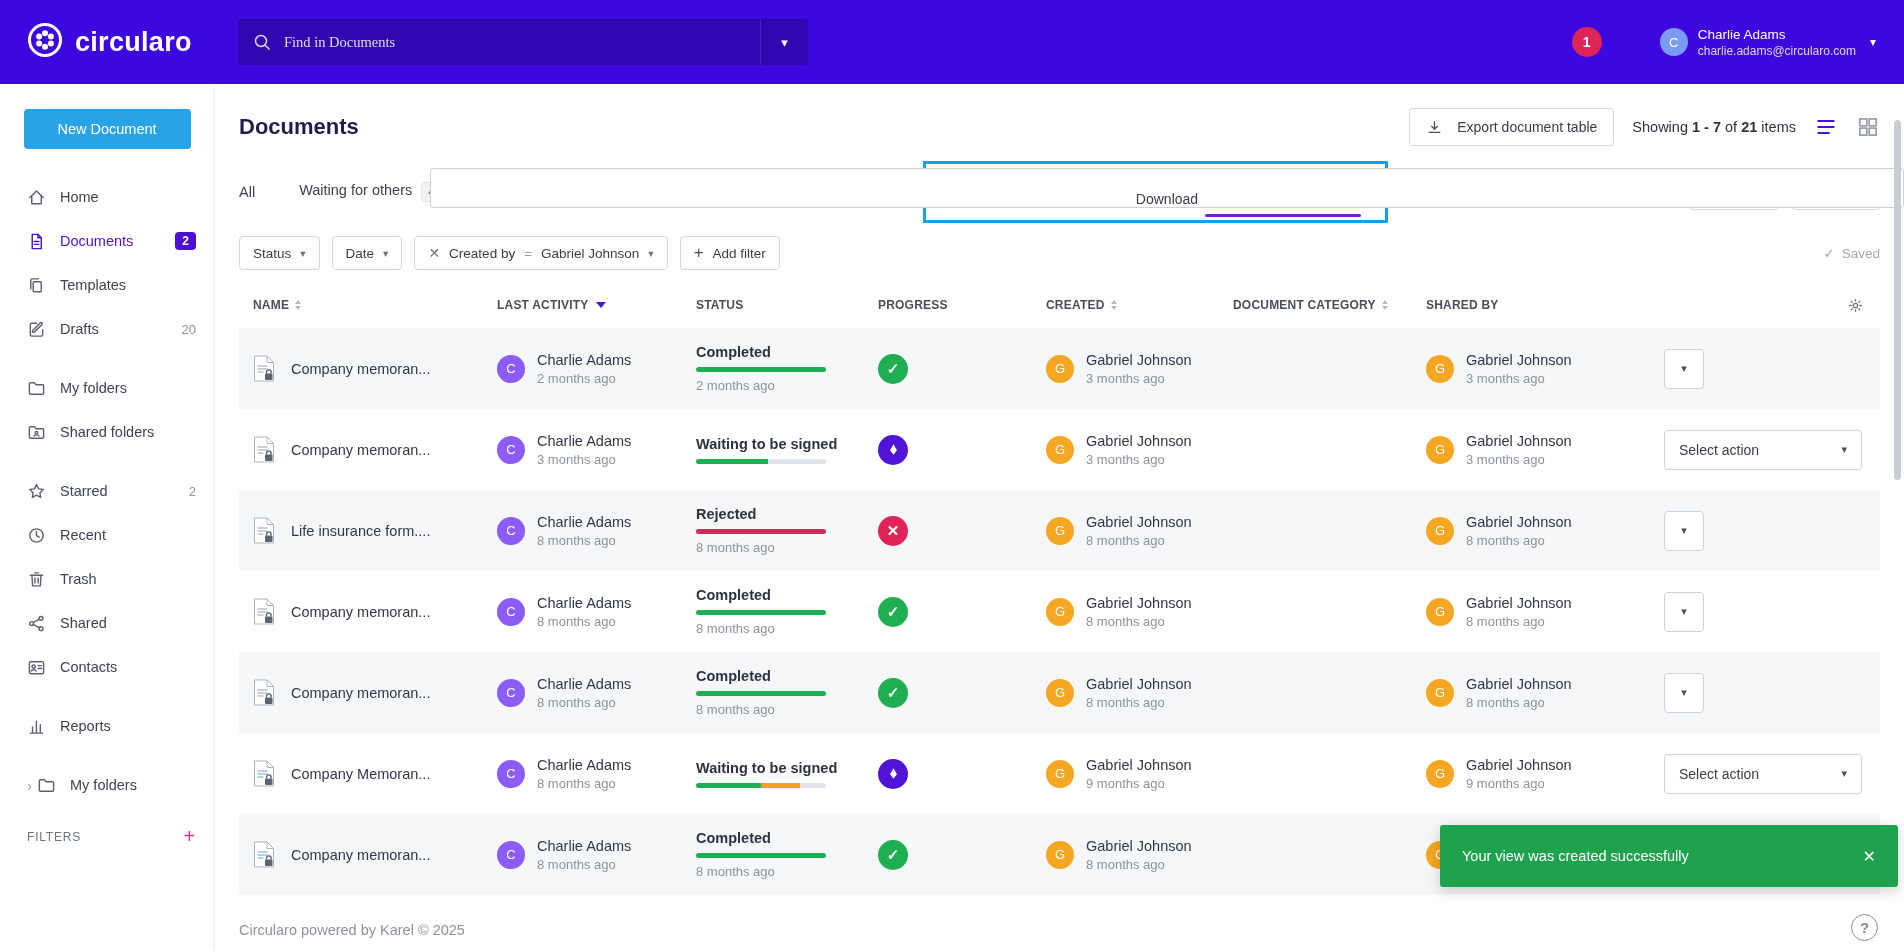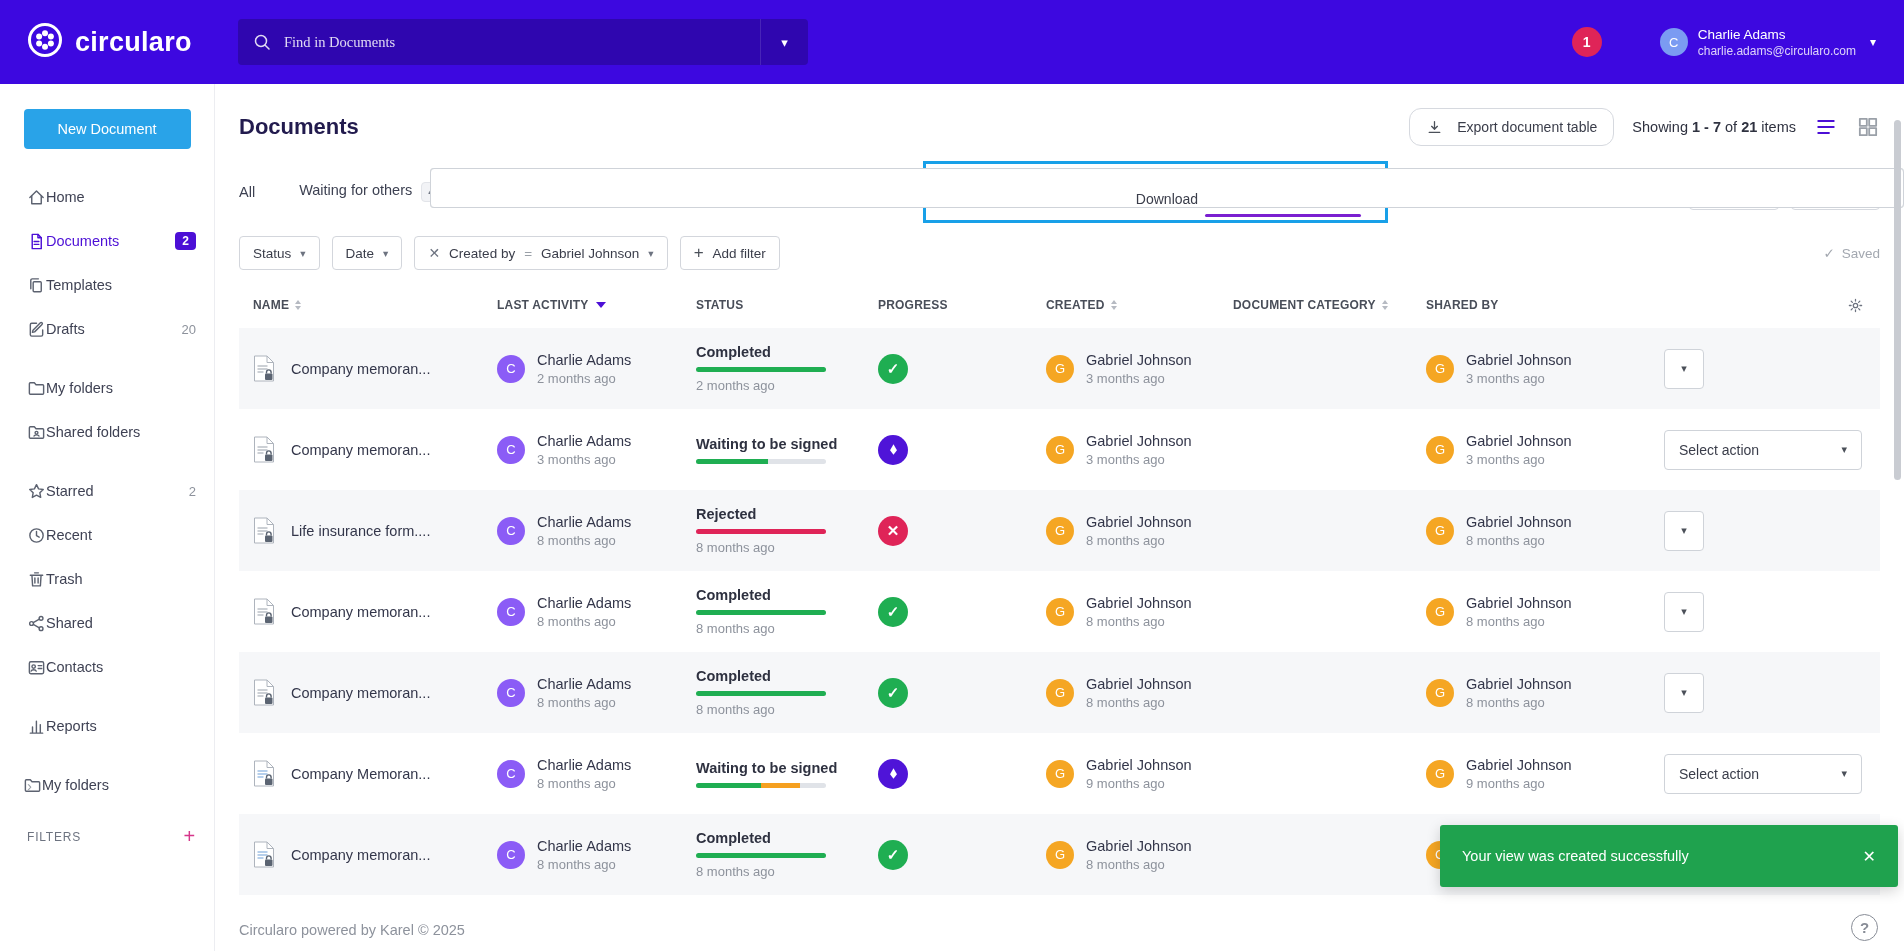--- a/index.html
+++ b/index.html
@@ -19,36 +19,36 @@
 .user{display:flex;align-items:center;gap:10px;cursor:pointer}
 .user-avatar{width:36px;height:36px;border-radius:50%;background:var(--avatar-user,#7b9bf2);color:#fff;font-size:16px;display:flex;align-items:center;justify-content:center}
 .user-text{display:flex;flex-direction:column;gap:2px}
 .user-name{color:#fff;font-size:13.5px}
 .user-email{color:rgba(255,255,255,.82);font-size:12px}
 .user-caret{color:#fff;font-size:12px;margin-left:4px}
 
 .sidebar{position:absolute;top:84px;left:0;bottom:0;width:215px;background:#fff;border-right:1px solid #ecedf1;padding-top:25px;overflow:hidden;z-index:30}
 .new-doc{display:block;margin:0 auto;width:167px;height:40px;background:var(--brand-blue,#29a3e8);color:#fff;border:0;border-radius:4px;font-size:14.5px;font-family:inherit;cursor:pointer}
 .side-menu{margin-top:26px}
-.side-item{height:44px;display:flex;align-items:center;padding:0 18px 0 27px;font-size:14.5px;color:#3f4254;cursor:pointer;white-space:nowrap}
+.side-item{height:44px;display:flex;align-items:center;gap:14px;padding:0 18px 0 27px;font-size:14.5px;color:#3f4254;cursor:pointer;white-space:nowrap}
 .side-item.gap{margin-top:15px}
 .side-icon{width:19px;height:19px;color:#5c6270;flex:none}
 .side-label{flex:1;overflow:hidden;text-overflow:ellipsis}
 .side-item.active,.side-item.active .side-icon{color:var(--accent-purple,#4c0fd6)}
 .side-badge{background:var(--accent-purple,#4c0fd6);color:#fff;font-size:12px;border-radius:4px;padding:2px 7px;font-weight:700}
 .side-count{color:#8d929c;font-size:13px}
 .side-expand{color:#9aa0a8;font-size:15px;margin-right:-9px}
 .side-filters{margin-top:18px;padding:0 18px 0 27px;display:flex;align-items:center;justify-content:space-between;color:#6d7380;font-size:12px;letter-spacing:.8px}
 .side-filters .plus{color:#d6368b;font-size:20px;cursor:pointer}
 
 .main{position:absolute;top:84px;left:215px;right:0;bottom:0;padding:22px 24px 0 24px;overflow:hidden}
 .page-head{display:flex;align-items:center;height:42px}
 .page-title{font-size:22px;color:#221b4e;font-weight:700}
 .head-right{margin-left:auto;display:flex;align-items:center;gap:18px}
-.export-btn{height:38px;border:1px solid #d6d9df;background:#fff;border-radius:12px;display:flex;align-items:center;gap:14px;padding:0 16px;font-size:14px;color:#3a3d4a;font-family:inherit;cursor:pointer}
+.export-btn{height:38px;border:1px solid #d6d9df;background:#fff;border-radius:3px;display:flex;align-items:center;gap:14px;padding:0 16px;font-size:14px;color:#3a3d4a;font-family:inherit;cursor:pointer}
 .btn-ic{width:17px;height:17px;color:#4b5059;flex:none}
 .showing{font-size:14.5px;color:#2f3240}
 .view-ic{width:24px;height:24px;color:#9aa0a8;cursor:pointer}
 .view-ic.active{color:var(--accent-purple,#4c0fd6)}
 
 .tabs-row{display:flex;align-items:center;margin-top:8px;min-height:72px;position:relative}
 .tabs{display:flex;align-items:center;gap:44px}
 .tab{display:flex;align-items:flex-start;gap:9px;cursor:pointer;position:relative;padding:6px 0;font-size:14.5px;color:#3d4152;white-space:nowrap}
 .tab.active{color:#2a2d3c}
 .tab.active::after{content:"";position:absolute;left:0;right:0;bottom:-9px;height:3px;background:var(--tab-underline,#7a1fd0);border-radius:2px}

